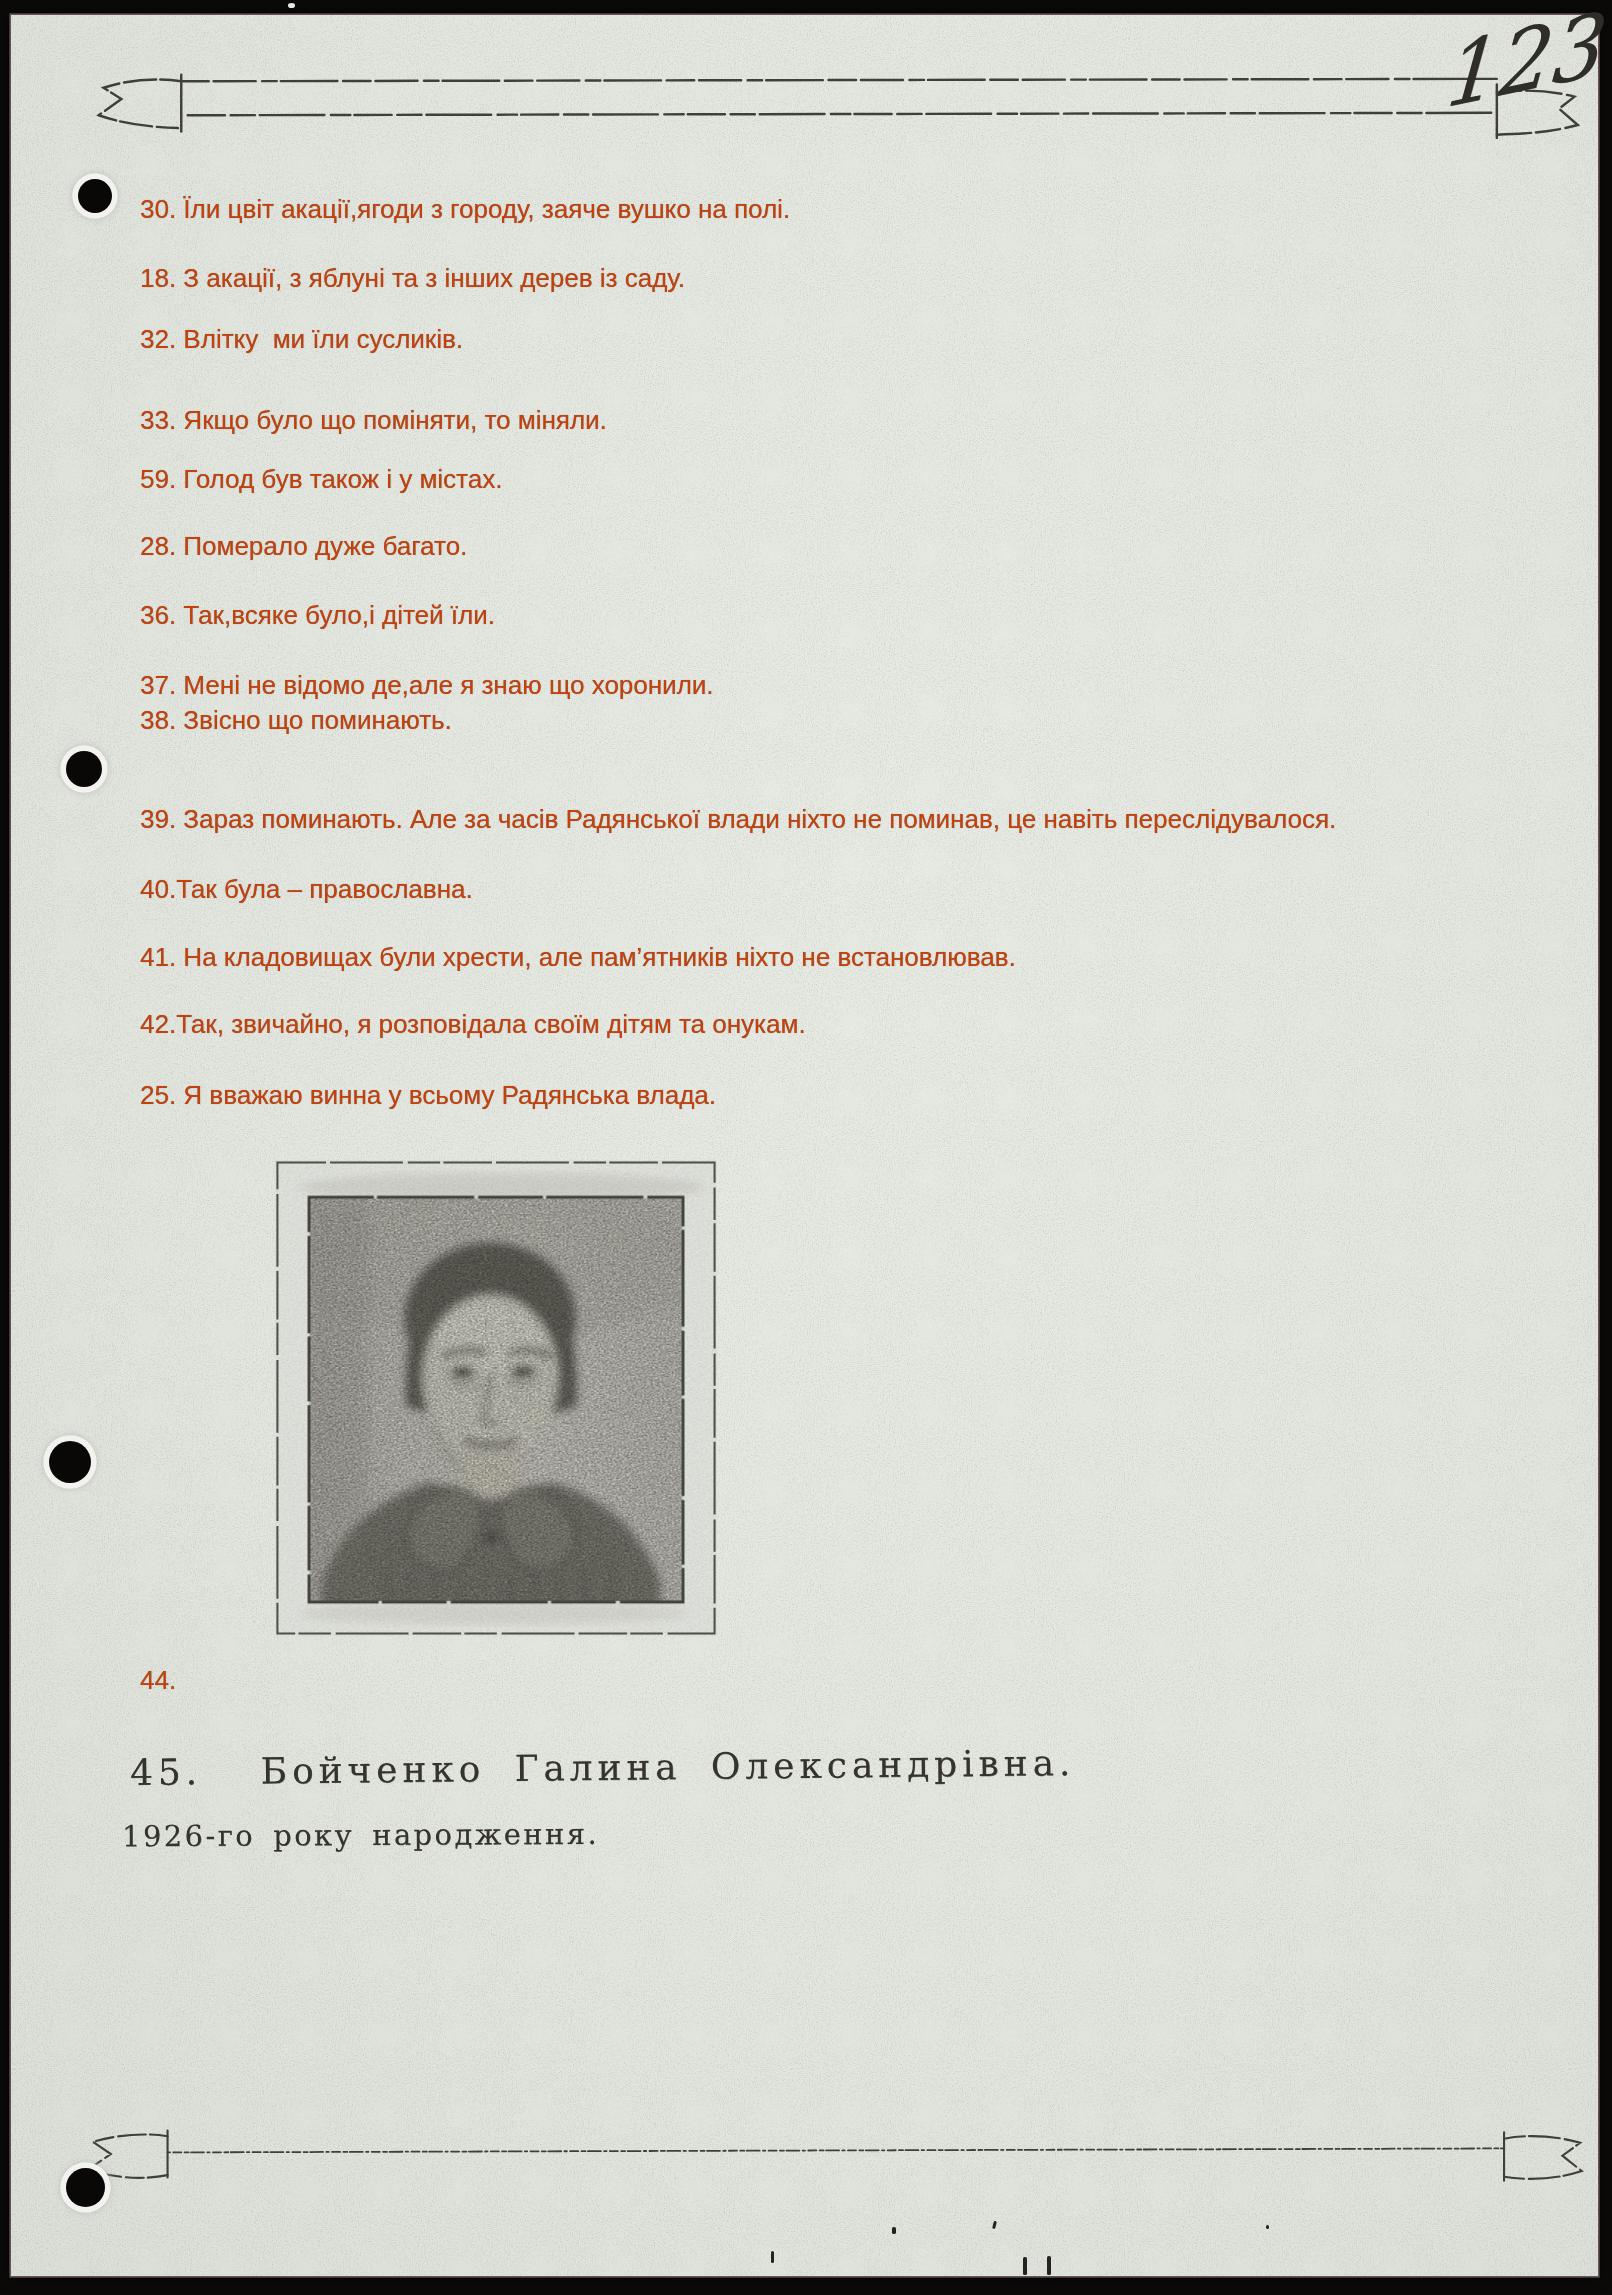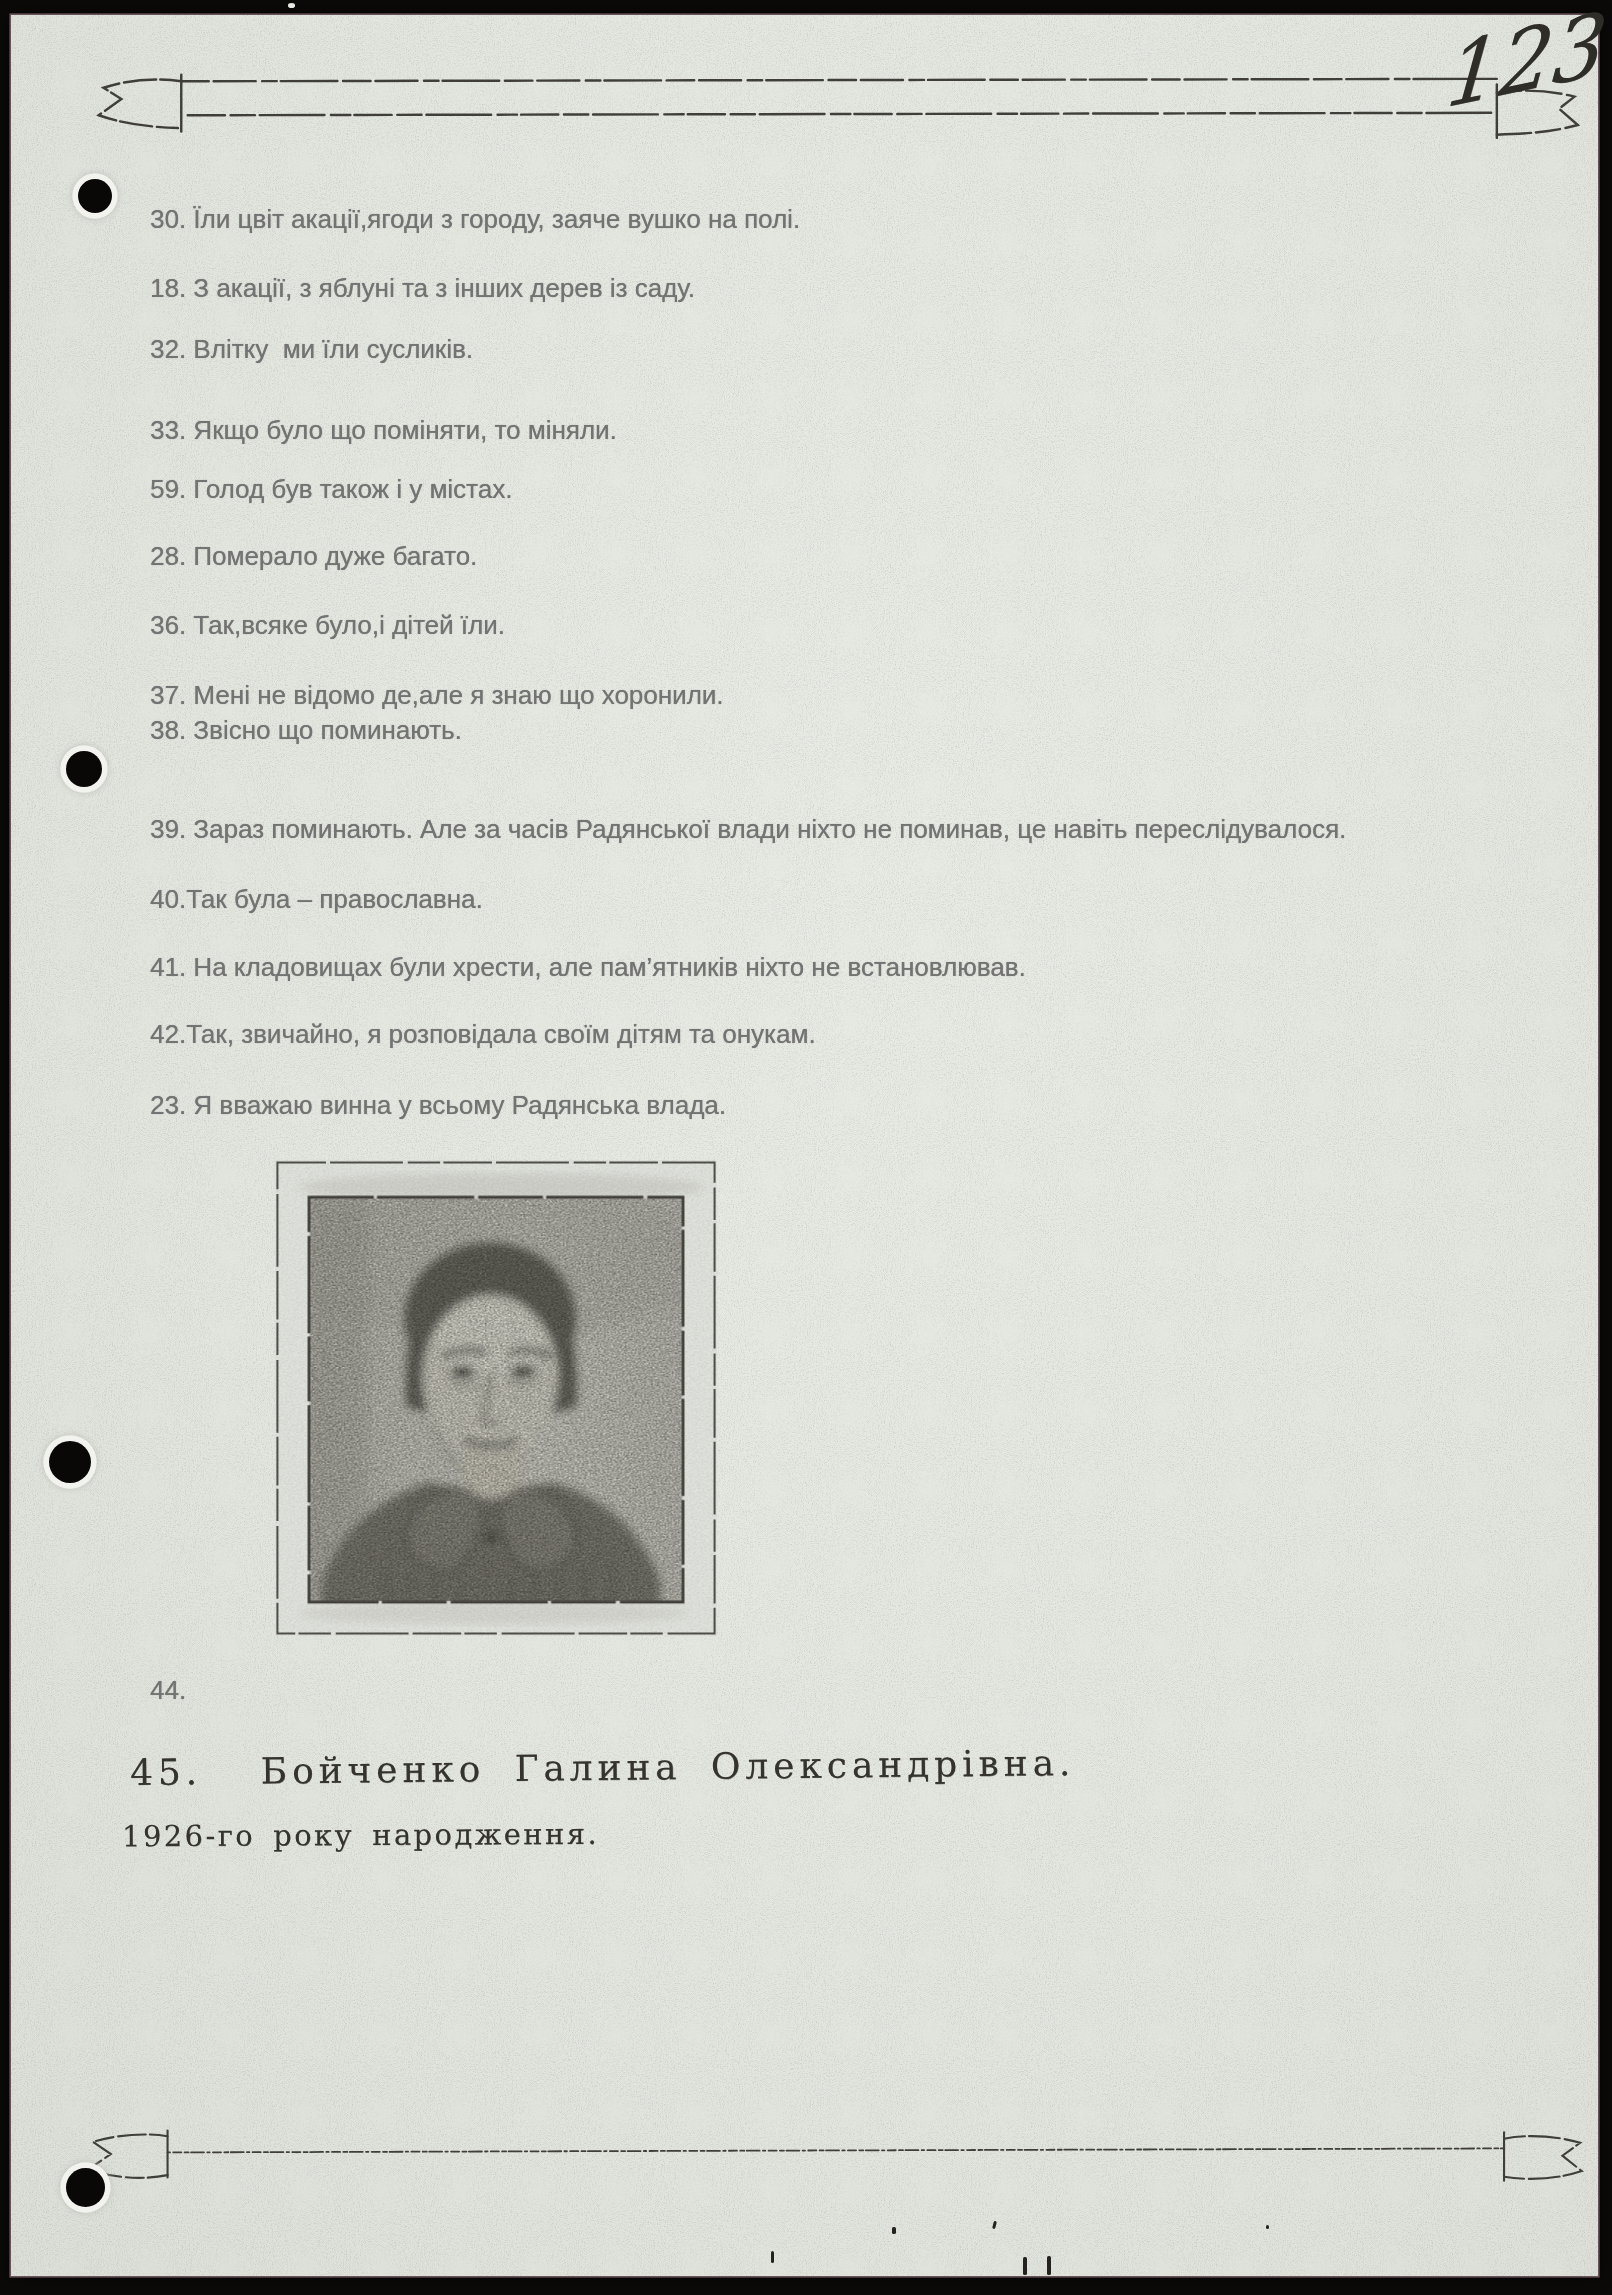--- a/index.html
+++ b/index.html
@@ -8,22 +8,22 @@
     background:#0b0a09; overflow:hidden;
     font-family:"Liberation Sans", sans-serif;
   }
   .paper {
     position:absolute; left:11.3px; top:14.6px; width:1587px; height:2261px;
     background: radial-gradient(ellipse at 55% 38%, #e8eae4 0%, #e3e5df 55%, #dcdfd8 100%);
     box-shadow: 0 0 0 1.6px rgba(228,182,198,0.45), 0 0 14.6px rgba(0,0,0,0.85);
   }
   .paper-noise { position:absolute; left:11.3px; top:14.6px; width:1587px; height:2261px; opacity:0.14; pointer-events:none; }
   .item {
-    position:absolute; left:132px; width:1329px; margin:18px;
-    font-size:26px; line-height:1.25; color:#737373;
+    position:absolute; left:132px; width:1329px; margin:8px;
+    font-size:26px; line-height:1.25; color:#c2410c;
     white-space:pre-wrap;
     text-shadow: 0.2px 0.3px 0.8px rgba(45,44,40,0.55);
   }
   .page-number {
     position:absolute; left:1446px; top:11.3px;
     font-family:"DejaVu Serif", serif; font-style:italic;
     font-size:84px; color:#2e2d28; letter-spacing:0.8px;
     transform: rotate(-12deg) skewX(-18deg);
     text-shadow: 0.4px 0.4px 0.4px rgba(40,40,36,0.6);
   }
@@ -84,21 +84,21 @@
     <p class="item" style="top:396px">33. Якщо було що поміняти, то міняли.</p>
     <p class="item" style="top:455px">59. Голод був також і у містах.</p>
     <p class="item" style="top:522px">28. Померало дуже багато.</p>
     <p class="item" style="top:591px">36. Так,всяке було,і дітей їли.</p>
     <p class="item" style="top:661px">37. Мені не відомо де,але я знаю що хоронили.</p>
     <p class="item" style="top:696px">38. Звісно що поминають.</p>
     <p class="item" style="top:795px">39. Зараз поминають. Але за часів Радянської влади ніхто не поминав, це навіть переслідувалося.</p>
     <p class="item" style="top:865px">40.Так була – православна.</p>
     <p class="item" style="top:933px">41. На кладовищах були хрести, але пам’ятників ніхто не встановлював.</p>
     <p class="item" style="top:1000px">42.Так, звичайно, я розповідала своїм дітям та онукам.</p>
-    <p class="item" style="top:1071px">23. Я вважаю винна у всьому Радянська влада.</p>
+    <p class="item" style="top:1071px">25. Я вважаю винна у всьому Радянська влада.</p>
     <p class="item" style="top:1656px">44.</p>
   </div>
 
   <figure class="photo-fig">
     <svg width="442" height="476" viewBox="0 0 546 588">
       <defs>
         <clipPath id="photoclip">
             <rect x="44" y="48" width="458" height="496"></rect>
           </clipPath>
         <filter id="ph-blur">

